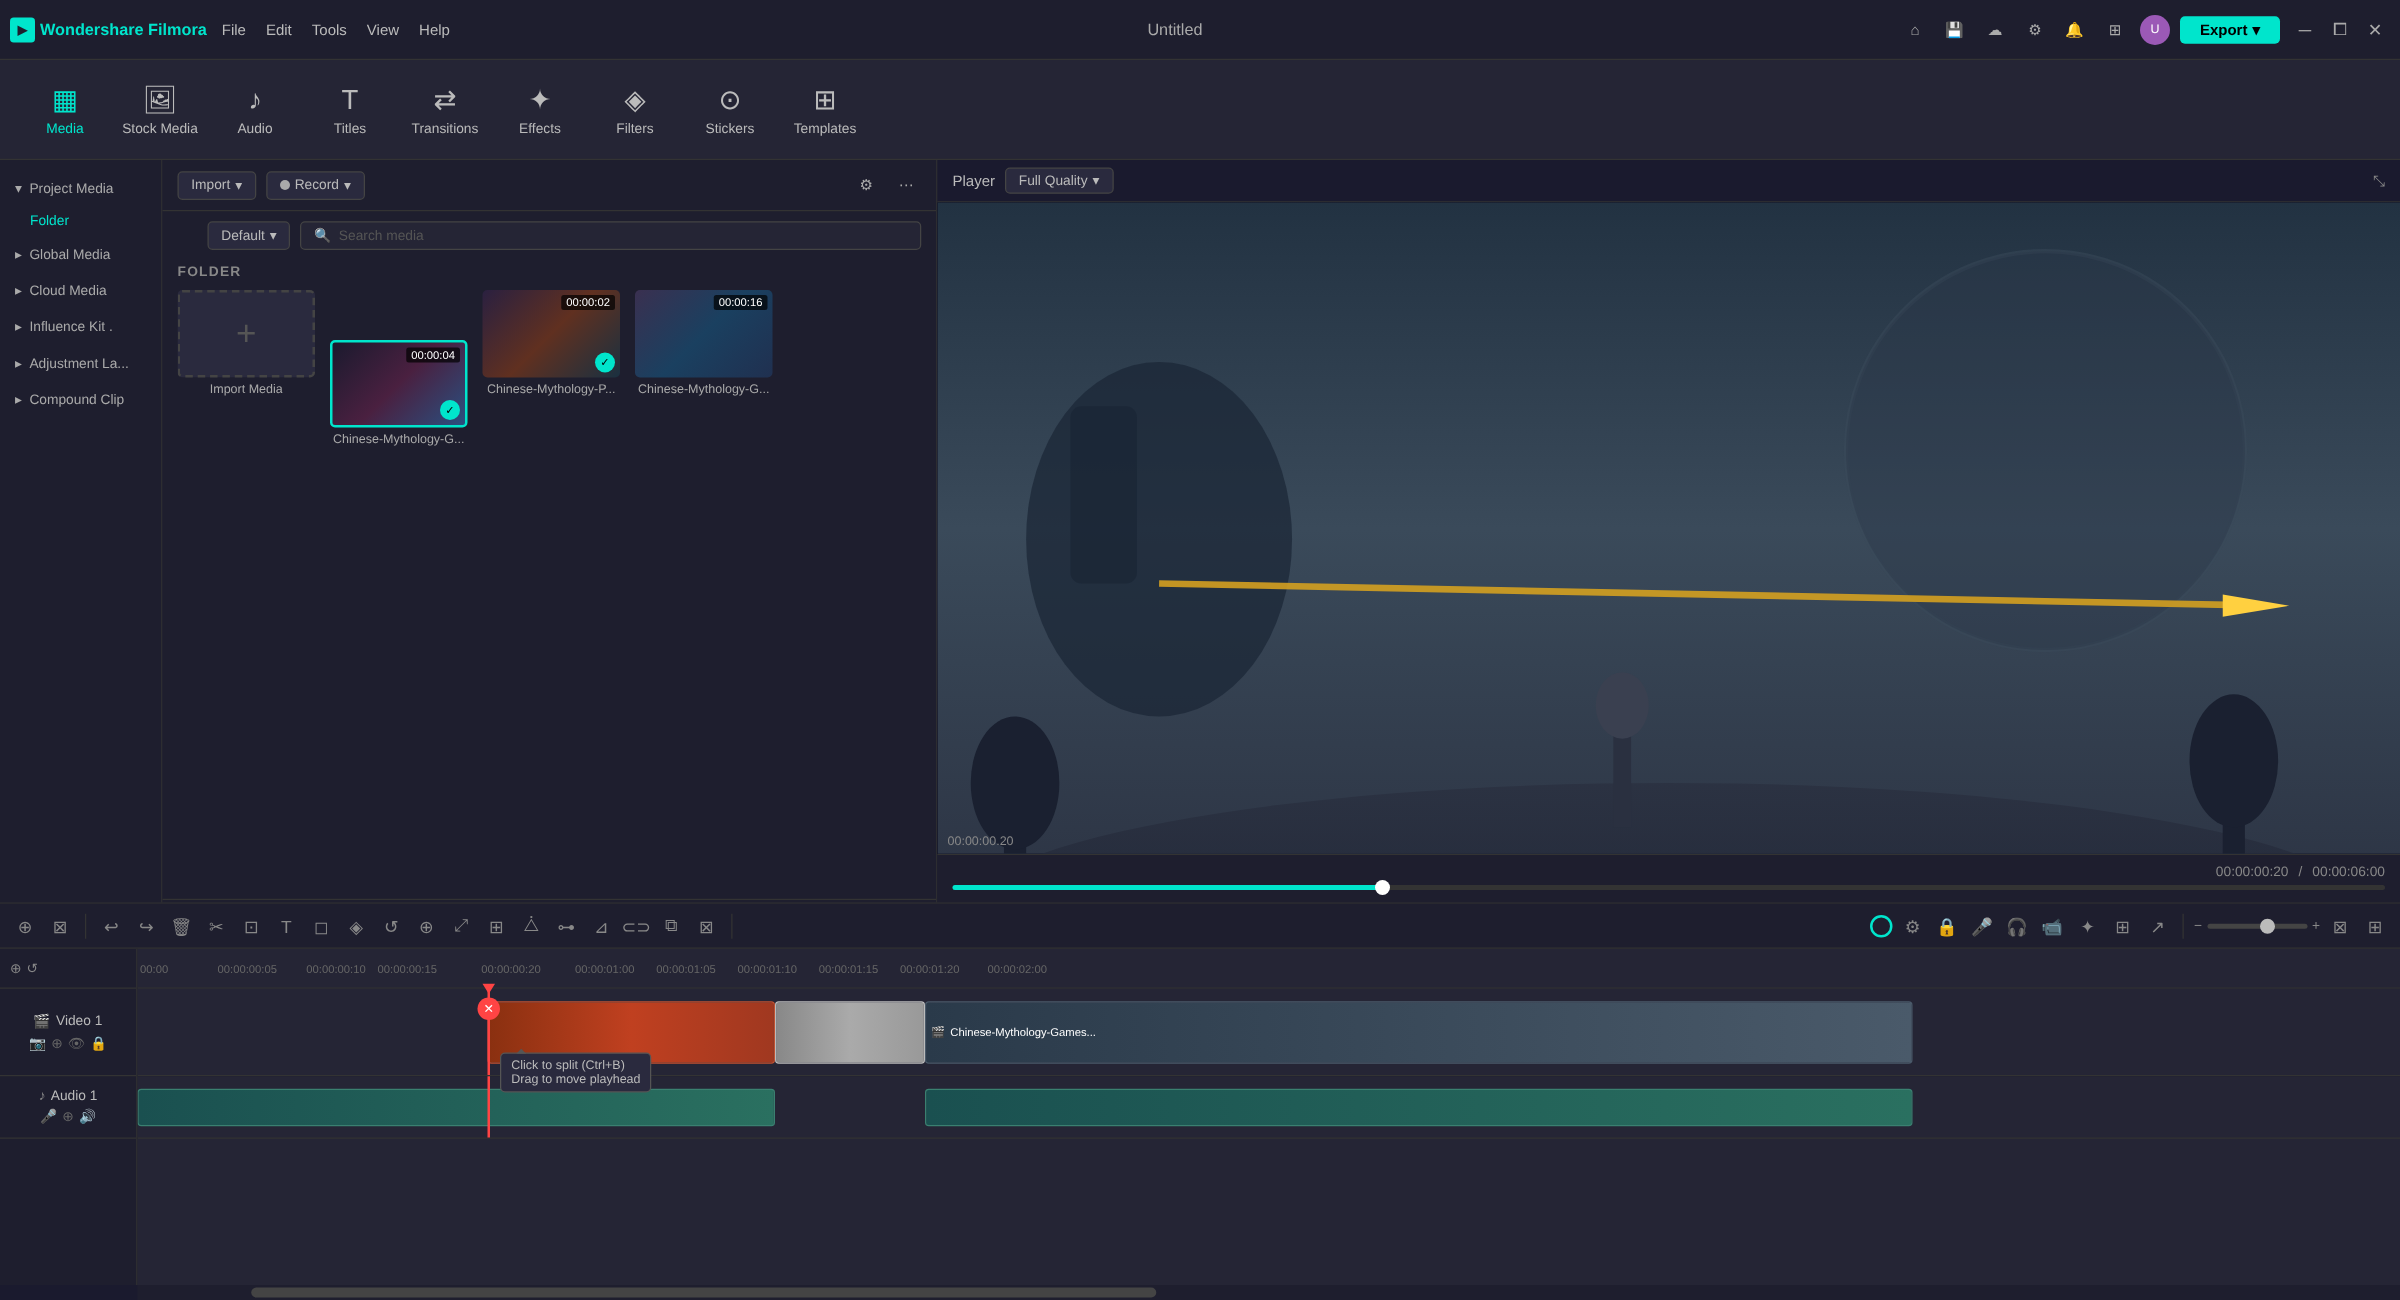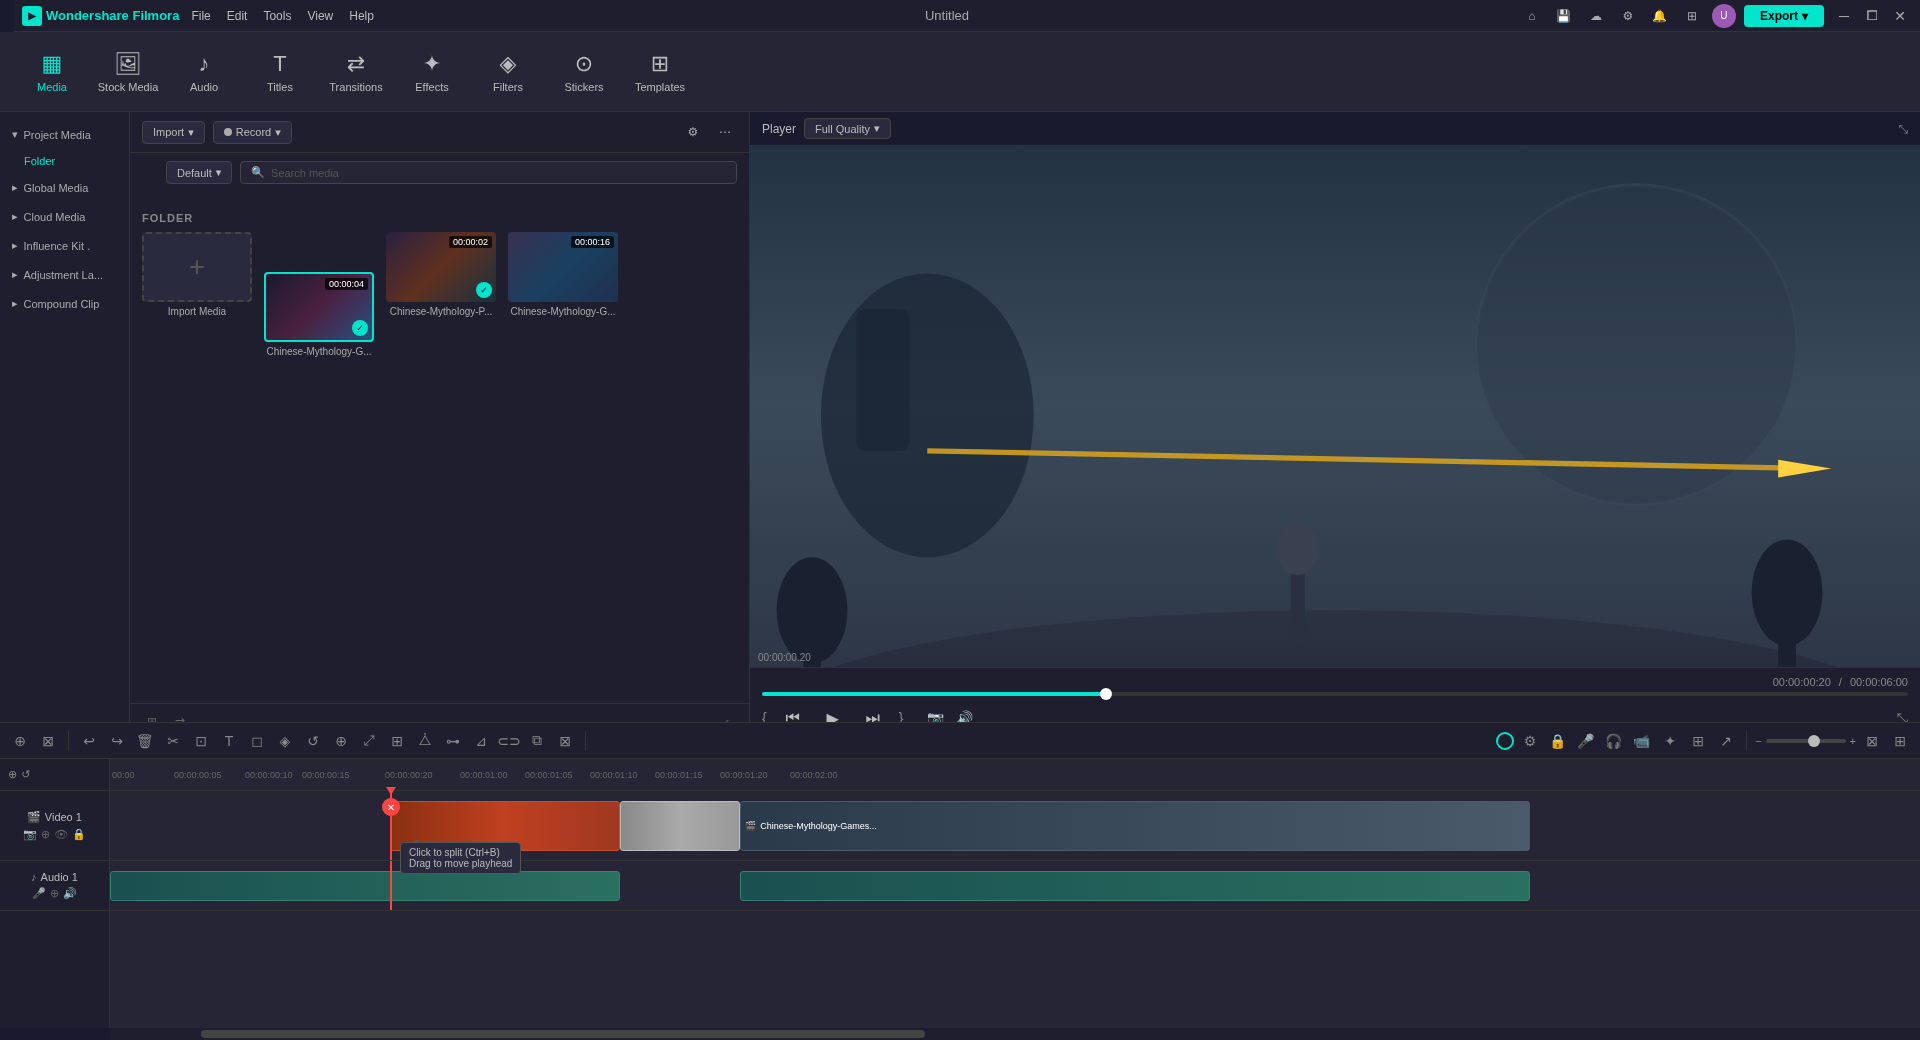--- a/index.html
+++ b/index.html
@@ -1,27 +1,26 @@
 <!DOCTYPE html>
 <html><head>
   <meta charset="utf-8">
   <style>
     * { box-sizing: border-box; margin: 0; padding: 0; }
     body { background: #1a1a2e; color: #ccc; font-family: 'Segoe UI', sans-serif; font-size: 12px; width: 1920px; height: 1040px; overflow: hidden; }
 
     
     #titlebar {
       background: #1e1e2e;
-      height: 32px;
+      height: 48px;
       display: flex;
       align-items: center;
       padding: 0 8px;
       border-bottom: 1px solid #333;
       justify-content: space-between;
-      margin-left: 14px;
     }
     #titlebar .left { display: flex; align-items: center; gap: 12px; }
     #titlebar .app-logo { color: #00e5cc; font-size: 13px; font-weight: bold; display: flex; align-items: center; gap: 4px; }
     #titlebar .logo-icon { width: 20px; height: 20px; background: #00e5cc; border-radius: 3px; display: flex; align-items: center; justify-content: center; }
     #titlebar .logo-icon::before { content: '▶'; color: #1e1e2e; font-size: 10px; }
     #titlebar .menu-items { display: flex; gap: 16px; }
     #titlebar .menu-item { color: #bbb; cursor: pointer; font-size: 12px; }
     #titlebar .center { color: #aaa; font-size: 13px; }
     #titlebar .right { display: flex; align-items: center; gap: 8px; }
     #titlebar .icon-btn { width: 24px; height: 24px; display: flex; align-items: center; justify-content: center; color: #aaa; cursor: pointer; border-radius: 3px; }
@@ -133,21 +132,21 @@
     #media-content {
       display: flex;
       flex-direction: column;
       flex: 1;
       padding: 8px 12px;
     }
     #search-bar {
       display: flex;
       align-items: flex-start;
       gap: 8px;
-      margin-bottom: 28px;
+      margin-bottom: 12px;
       padding-left: 24px;
     }
     .default-btn {
       background: #2a2a3e;
       border: 1px solid #444;
       color: #bbb;
       padding: 4px 10px;
       border-radius: 4px;
       cursor: pointer;
       font-size: 11px;

